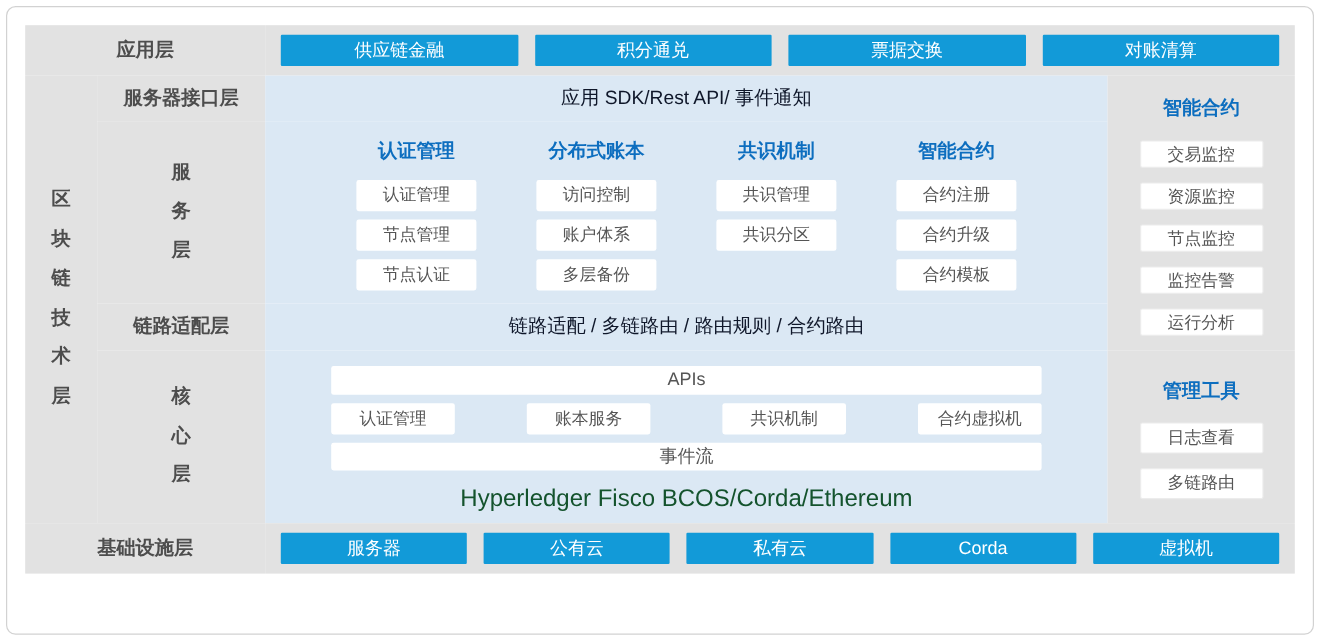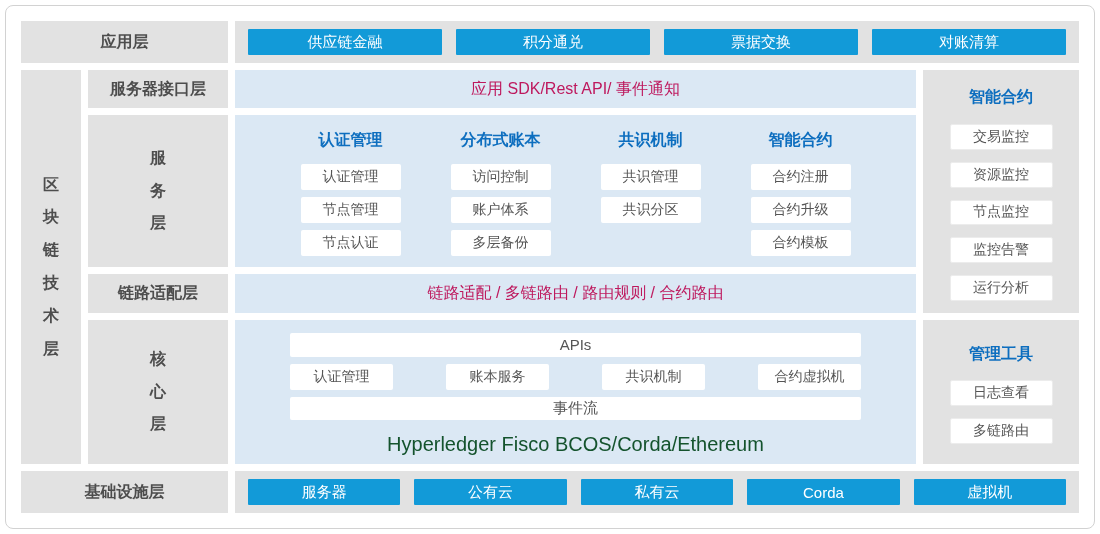--- a/index.html
+++ b/index.html
@@ -4,21 +4,21 @@
 <style>
   * { margin:0; padding:0; box-sizing:border-box; }
   html,body { background:#fff; }
   body { width:1100px; height:534px; position:relative;
          font-family:"Liberation Sans","DejaVu Sans",sans-serif; }
   .frame { position:absolute; left:5px; top:5px; right:5px; bottom:5px;
            border:1px solid #d2d2d2; border-radius:8px; background:#fff; padding:15px; }
   .grid { display:grid; width:100%; height:100%;
           grid-template-columns:60px 140px 1fr 156px;
           grid-template-rows:42px 38px 152px 39px 144px 42px;
-          gap:7px; }
+          }
   .gray  { background:#e2e2e2; }
   .bluep { background:#dbe8f4; }
   .center { display:flex; align-items:center; justify-content:center; }
   .layer-label { font-size:16px; font-weight:bold; color:#4d4d4d; }
   .vtext { width:18px; word-break:break-all; line-height:2.05; text-align:center; }
   
   .a-app-label  { grid-column:1/3; grid-row:1; }
   .a-app-strip  { grid-column:3/5; grid-row:1; }
   .a-tech       { grid-column:1;   grid-row:2/6; }
   .a-if-label   { grid-column:2;   grid-row:2; }
@@ -31,21 +31,21 @@
   .a-core-body  { grid-column:3;   grid-row:5; }
   .a-monitor    { grid-column:4;   grid-row:2/5; }
   .a-tools      { grid-column:4;   grid-row:5; }
   .a-infra-label{ grid-column:1/3; grid-row:6; }
   .a-infra-strip{ grid-column:3/5; grid-row:6; }
   
   .strip { display:flex; align-items:center; gap:14px; padding:0 13px; }
   .btn { flex:1; height:26px; background:#129ad8; color:#fff; font-size:15px;
          display:flex; align-items:center; justify-content:center; border-radius:1px; }
   
-  .rowtext { font-size:16px; color:#be185d; }
+  .rowtext { font-size:16px; color:#0f172a; }
   
   .svc-body { display:flex; justify-content:center; padding-top:15px; }
   .svc-col { width:150px; display:flex; flex-direction:column; align-items:center; }
   .svc-title { font-size:16px; font-weight:bold; color:#0d6ebf; margin-bottom:13px; }
   .wbox { background:#fff; width:100px; height:26px; font-size:14px; color:#555;
           display:flex; align-items:center; justify-content:center; border-radius:2px; }
   .svc-col .wbox { margin-bottom:7px; }
   
   .core-body { padding:13px 55px 8px 55px; display:flex; flex-direction:column; gap:7px; }
   .bar { background:#fff; height:26px; font-size:15px; color:#555; border-radius:2px;

